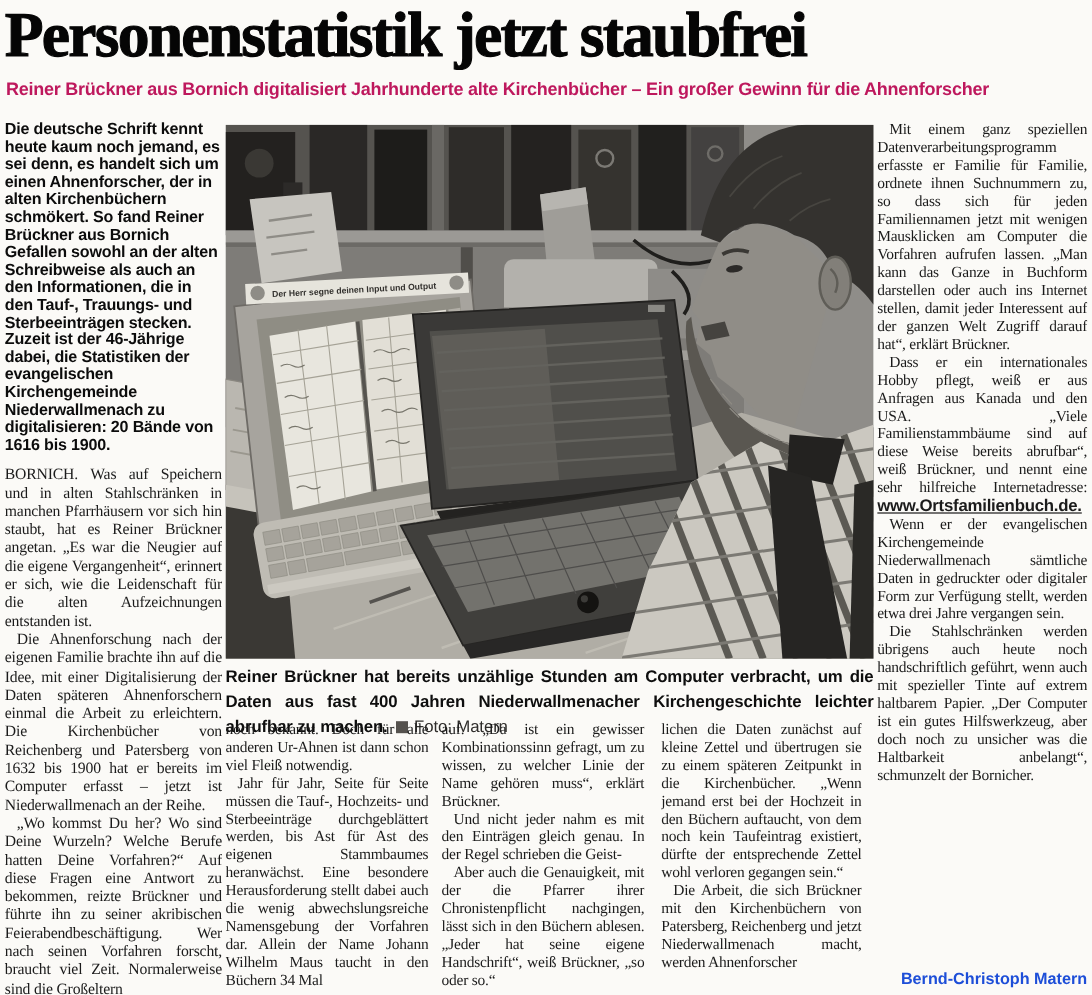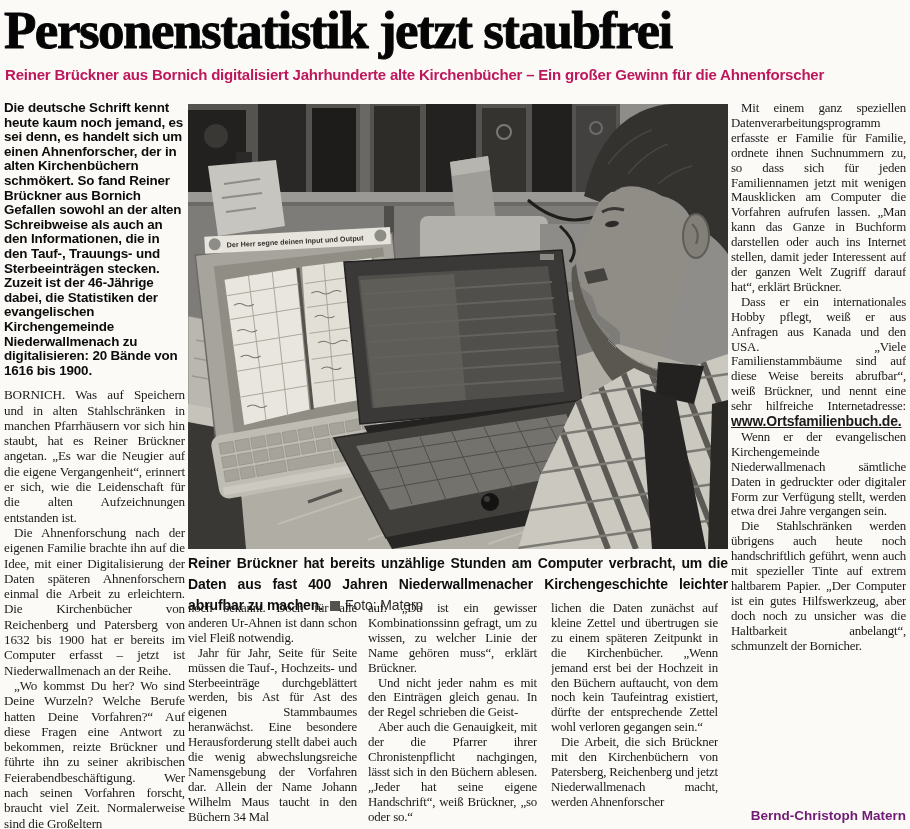--- a/index.html
+++ b/index.html
@@ -37,21 +37,21 @@
   }
   .colb .para,.col5 .para{font-size:12.9px;line-height:14.9px;letter-spacing:-0.2px;}
   .para.indent{text-indent:10px;}
   .url{
     font-family:"Liberation Sans","DejaVu Sans",sans-serif;font-weight:700;
     text-decoration:underline;font-size:14px;
   }
   .author-line{
     position:absolute;left:731px;top:808px;width:175px;margin:0;
     font-family:"Liberation Sans","DejaVu Sans",sans-serif;font-weight:700;
-    font-size:13.5px;text-align:right;color:#701a75;
+    font-size:13.5px;text-align:right;color:#1d4ed8;
   }
   .photo{position:absolute;left:188px;top:104px;width:540px;height:445px;margin:0;}
   .photo svg{display:block;}
   .caption{
     position:absolute;left:188px;top:553px;width:540px;
     font-family:"Liberation Sans","DejaVu Sans",sans-serif;font-weight:700;
     font-size:14px;line-height:21px;color:#0e0e0e;text-align:justify;letter-spacing:-0.1px;
   }
   .credit-square{
     display:inline-block;width:10px;height:10px;background:#55524e;

